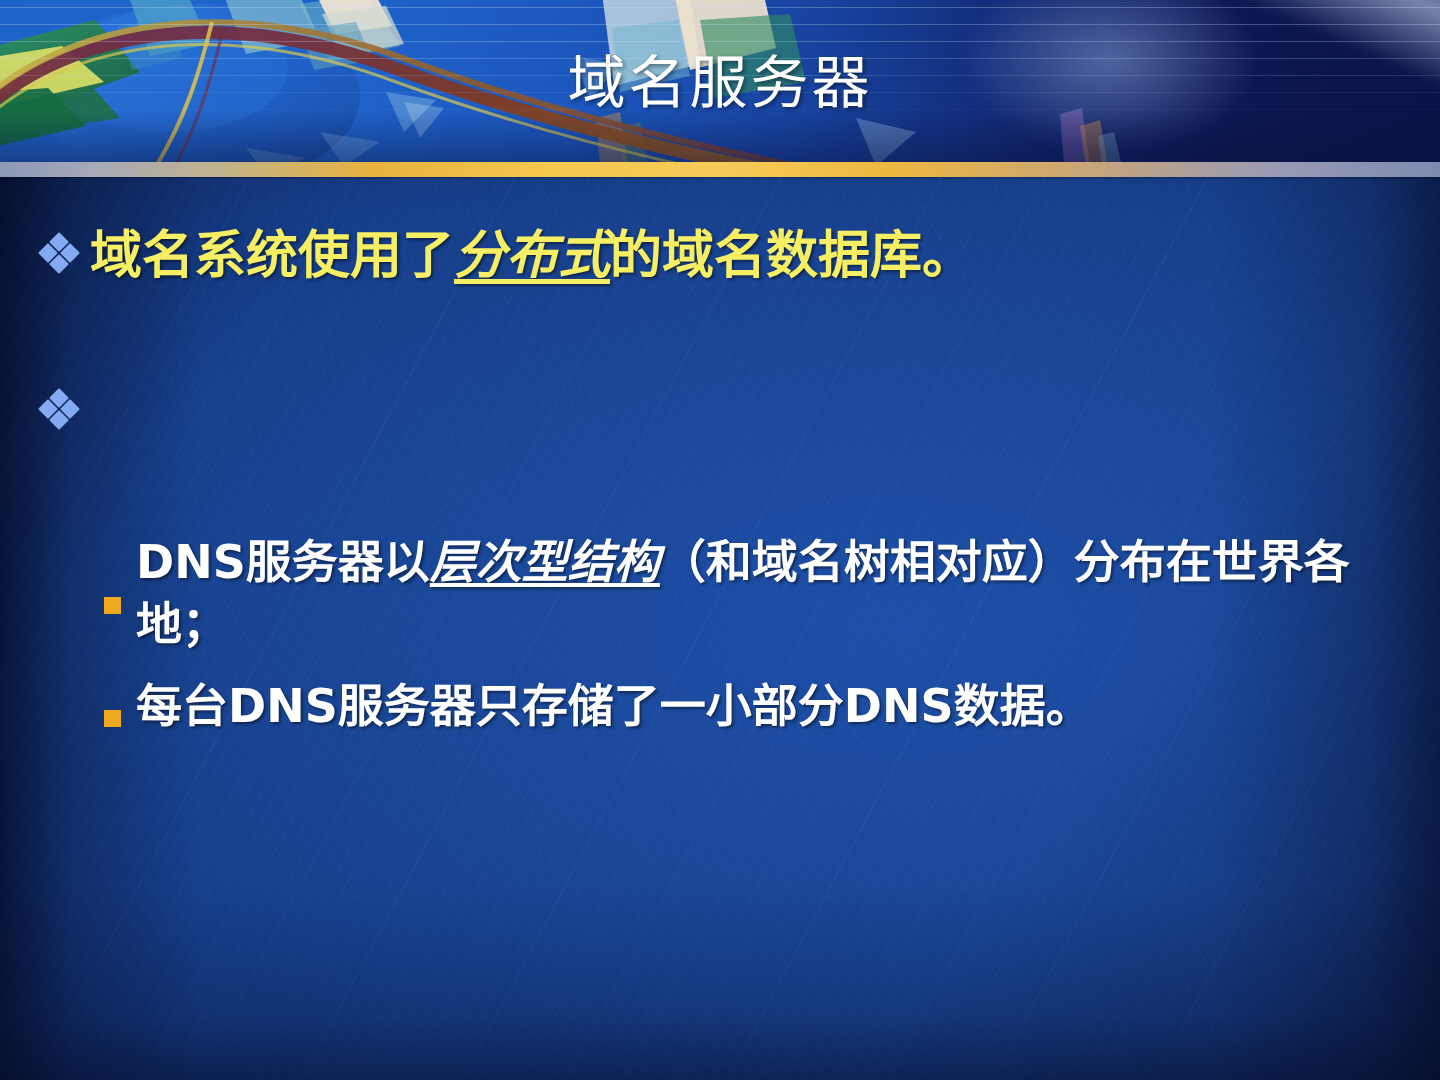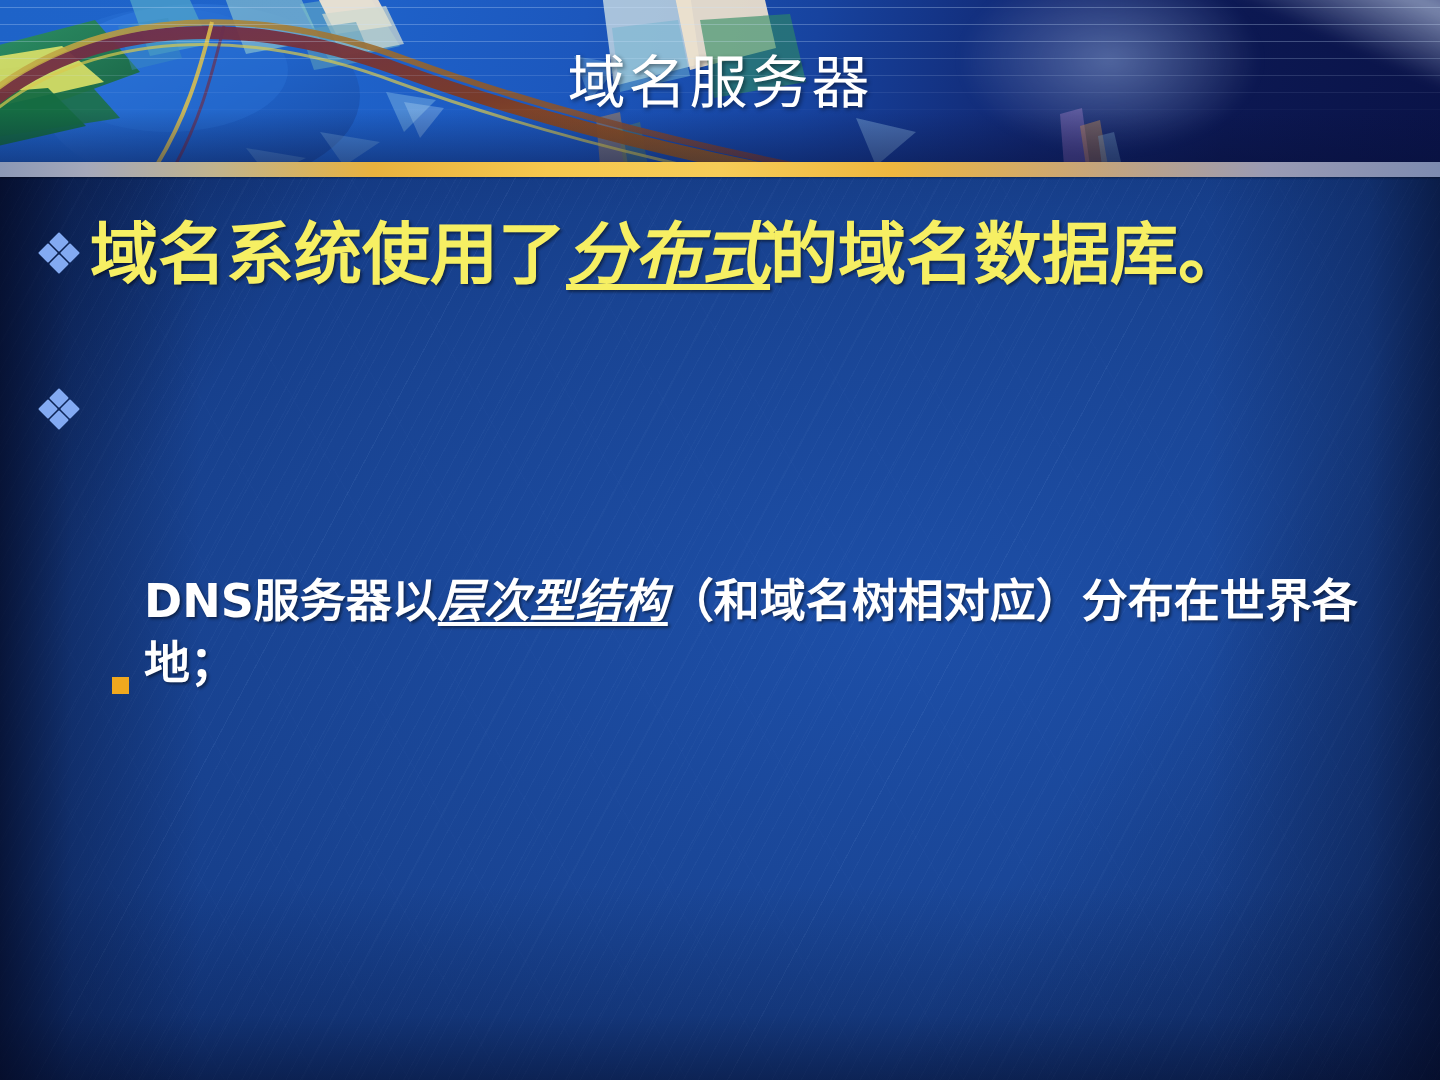--- a/index.html
+++ b/index.html
@@ -211,39 +211,38 @@
     transform: rotate(45deg);
     border-radius: 1px;
   }
   .marker-diamond i.d-t { left: 12px; top: 0px; }
   .marker-diamond i.d-l { left: 1px;  top: 11px; }
   .marker-diamond i.d-r { left: 23px; top: 11px; }
   .marker-diamond i.d-b { left: 12px; top: 22px; }
 
   .l1-text {
     color: #f6ef63;
-    font-size: 68px;
+    font-size: 52px;
     line-height: 64px;
     font-weight: 700;
     text-shadow: 2px 2px 3px rgba(0,0,0,0.45);
   }
   .l1-text .em {
     font-style: italic;
     text-decoration: underline;
     text-underline-offset: 6px;
   }
   .l1-text .latin { font-family: "DejaVu Sans", "Liberation Sans", sans-serif; }
 
   .bullet-l2 {
     position: absolute;
     display: flex;
-    align-items: flex-end;
-    left: 112px;
+    align-items: center;
+    left: 104px;
     width: 1310px;
-    margin-top: 39px;
   }
   .bullet-l2.s1 { top: 354px; }
   .bullet-l2.s2 { top: 498px; }
 
   .marker-square {
     flex: 0 0 auto;
     width: 17px; height: 17px;
     background: #f0a81e;
     margin-right: 15px;
     margin-top: 25px;
@@ -378,15 +377,19 @@
           <i class="d-r"></i>
           <i class="d-b"></i>
       </span>
     </div>
 
     <div class="bullet-l2 s1">
       <span class="marker-square"></span>
       <span class="l2-text"><span class="latin">DNS</span><span>服务器以</span><span class="em">层次型结构</span><span>（和域名树相对应）分布在世界各地；</span></span>
     </div>
 
+    <div class="bullet-l2 s2">
+      <span class="marker-square"></span>
+      <span class="l2-text"><span>每台</span><span class="latin">DNS</span><span>服务器只存储了一小部分</span><span class="latin">DNS</span><span>数据。</span></span>
+    </div>
 
   </div>
 </div>
 
 </body></html>

